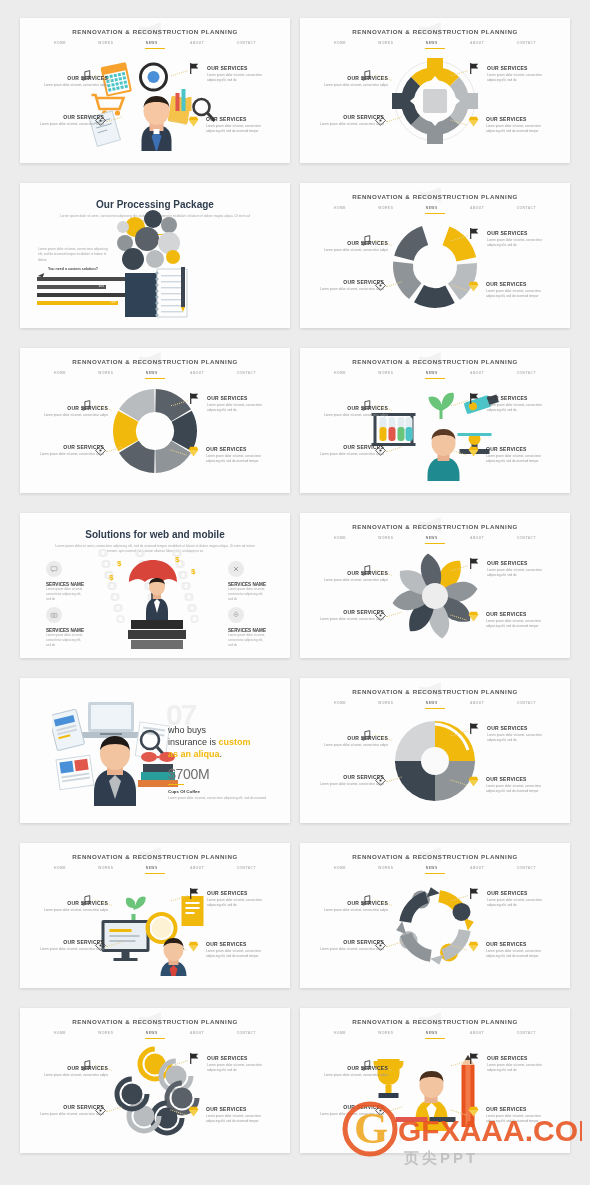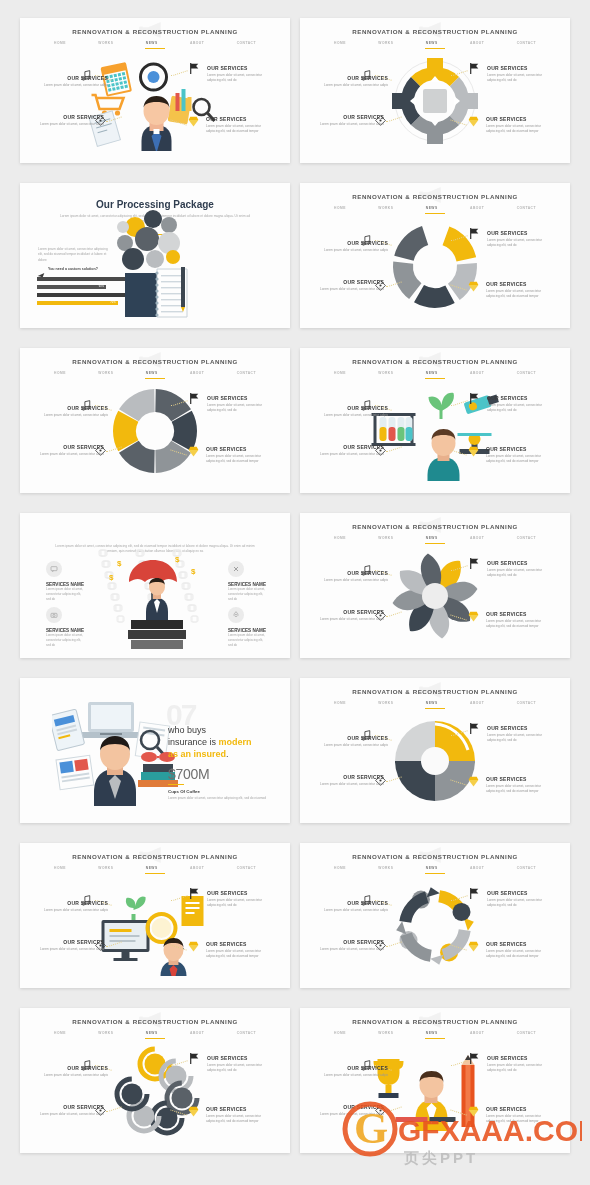--- a/index.html
+++ b/index.html
@@ -550,20 +550,21 @@
       <div class="ic" style="left: 167px; top: 96px;"><svg viewBox="0 0 24 24" width="13" height="13">
           <path d="M3 9h18l-9 12z" fill="#f5cf4a"></path>
           <path d="M6 3h12l3 6H3z" fill="#f2b90d"></path>
         </svg></div>
       <div class="svc r" style="left: 186px; top: 98px;">
         <div class="h">OUR SERVICES</div>
         <div class="p">Lorem ipsum dolor sit amet, consectetur adipiscing elit, sed do eiusmod tempor</div>
       </div>
     </div>
     <div class="slide">
+      <div class="big-title">Solutions for web and mobile</div>
       <div class="big-sub" style="left: 30px; right: 30px;">Lorem ipsum dolor sit amet, consectetur adipiscing elit, sed do eiusmod tempor incididunt ut labore et dolore magna aliqua. Ut enim ad minim veniam, quis nostrud exercitation ullamco laboris nisi ut aliquip ex ea</div>
       <svg class="art" viewBox="0 0 120 112" width="120" height="112" style="margin-top: 14px;">
         <rect x="4" y="6" width="6" height="6" rx="1.4" fill="none" stroke="#ececec" stroke-width="1"></rect>
         <rect x="41" y="6" width="6" height="6" rx="1.4" fill="none" stroke="#ececec" stroke-width="1"></rect>
         <rect x="78" y="6" width="6" height="6" rx="1.4" fill="none" stroke="#ececec" stroke-width="1"></rect>
         <rect x="5" y="6" width="6" height="6" rx="1.4" fill="none" stroke="#ececec" stroke-width="1"></rect>
         <rect x="42" y="6" width="6" height="6" rx="1.4" fill="none" stroke="#ececec" stroke-width="1"></rect>
         <rect x="79" y="6" width="6" height="6" rx="1.4" fill="none" stroke="#ececec" stroke-width="1"></rect>
         <rect x="6" y="6" width="6" height="6" rx="1.4" fill="none" stroke="#ececec" stroke-width="1"></rect>
         <rect x="43" y="6" width="6" height="6" rx="1.4" fill="none" stroke="#ececec" stroke-width="1"></rect>
@@ -802,21 +803,21 @@
           </g>
         </g>
         <g transform="translate(38,40)">
           <path d="M4 54c0-16 9-23 21-23s21 7 21 23v14H4z" fill="#2f3d4f"></path>
           <rect x="17" y="25" width="16" height="12" fill="#e8b08c"></rect>
           <ellipse cx="25" cy="16" rx="15" ry="16" fill="#f3c4a0"></ellipse>
           <path d="M10 14C10 3 17-2 25-2s15 5 15 16c0-5-6-8-15-8s-15 3-15 8z" fill="#1f1a17"></path>
           <path d="M25 37l6 6-6 18-6-18z" fill="#b9bcbf"></path>
         </g>
       </svg>
-      <div class="lead-dark" style="position: absolute; left: 148px; top: 46px; width: 110px;">who buys<br>insurance is <span class="lead-y">modern</span><br><span class="lead-y">as an insured</span>.</div>
+      <div class="lead-dark" style="position: absolute; left: 148px; top: 46px; width: 110px;">who buys<br>insurance is <span class="lead-y">custom</span><br><span class="lead-y">as an aliqua</span>.</div>
       <div class="stat" style="position: absolute; left: 148px; top: 88px;">$700M</div>
       <div class="rule-y" style="left: 148px; top: 106px; width: 16px;"></div>
       <div class="stat-lbl" style="position: absolute; left: 148px; top: 111px;">Cups Of Coffee</div>
       <div class="stat-p" style="position: absolute; left: 148px; top: 118px; width: 100px;">Lorem ipsum dolor sit amet, consectetur adipiscing elit, sed do eiusmod</div>
     </div>
     <div class="slide">
       <svg class="megaphone" viewBox="0 0 60 34">
         <path d="M8 12h10l22-9v28l-22-9H8z" fill="#9a9a9a"></path>
         <rect x="2" y="11" width="7" height="12" rx="2" fill="#9a9a9a"></rect>
       </svg>

